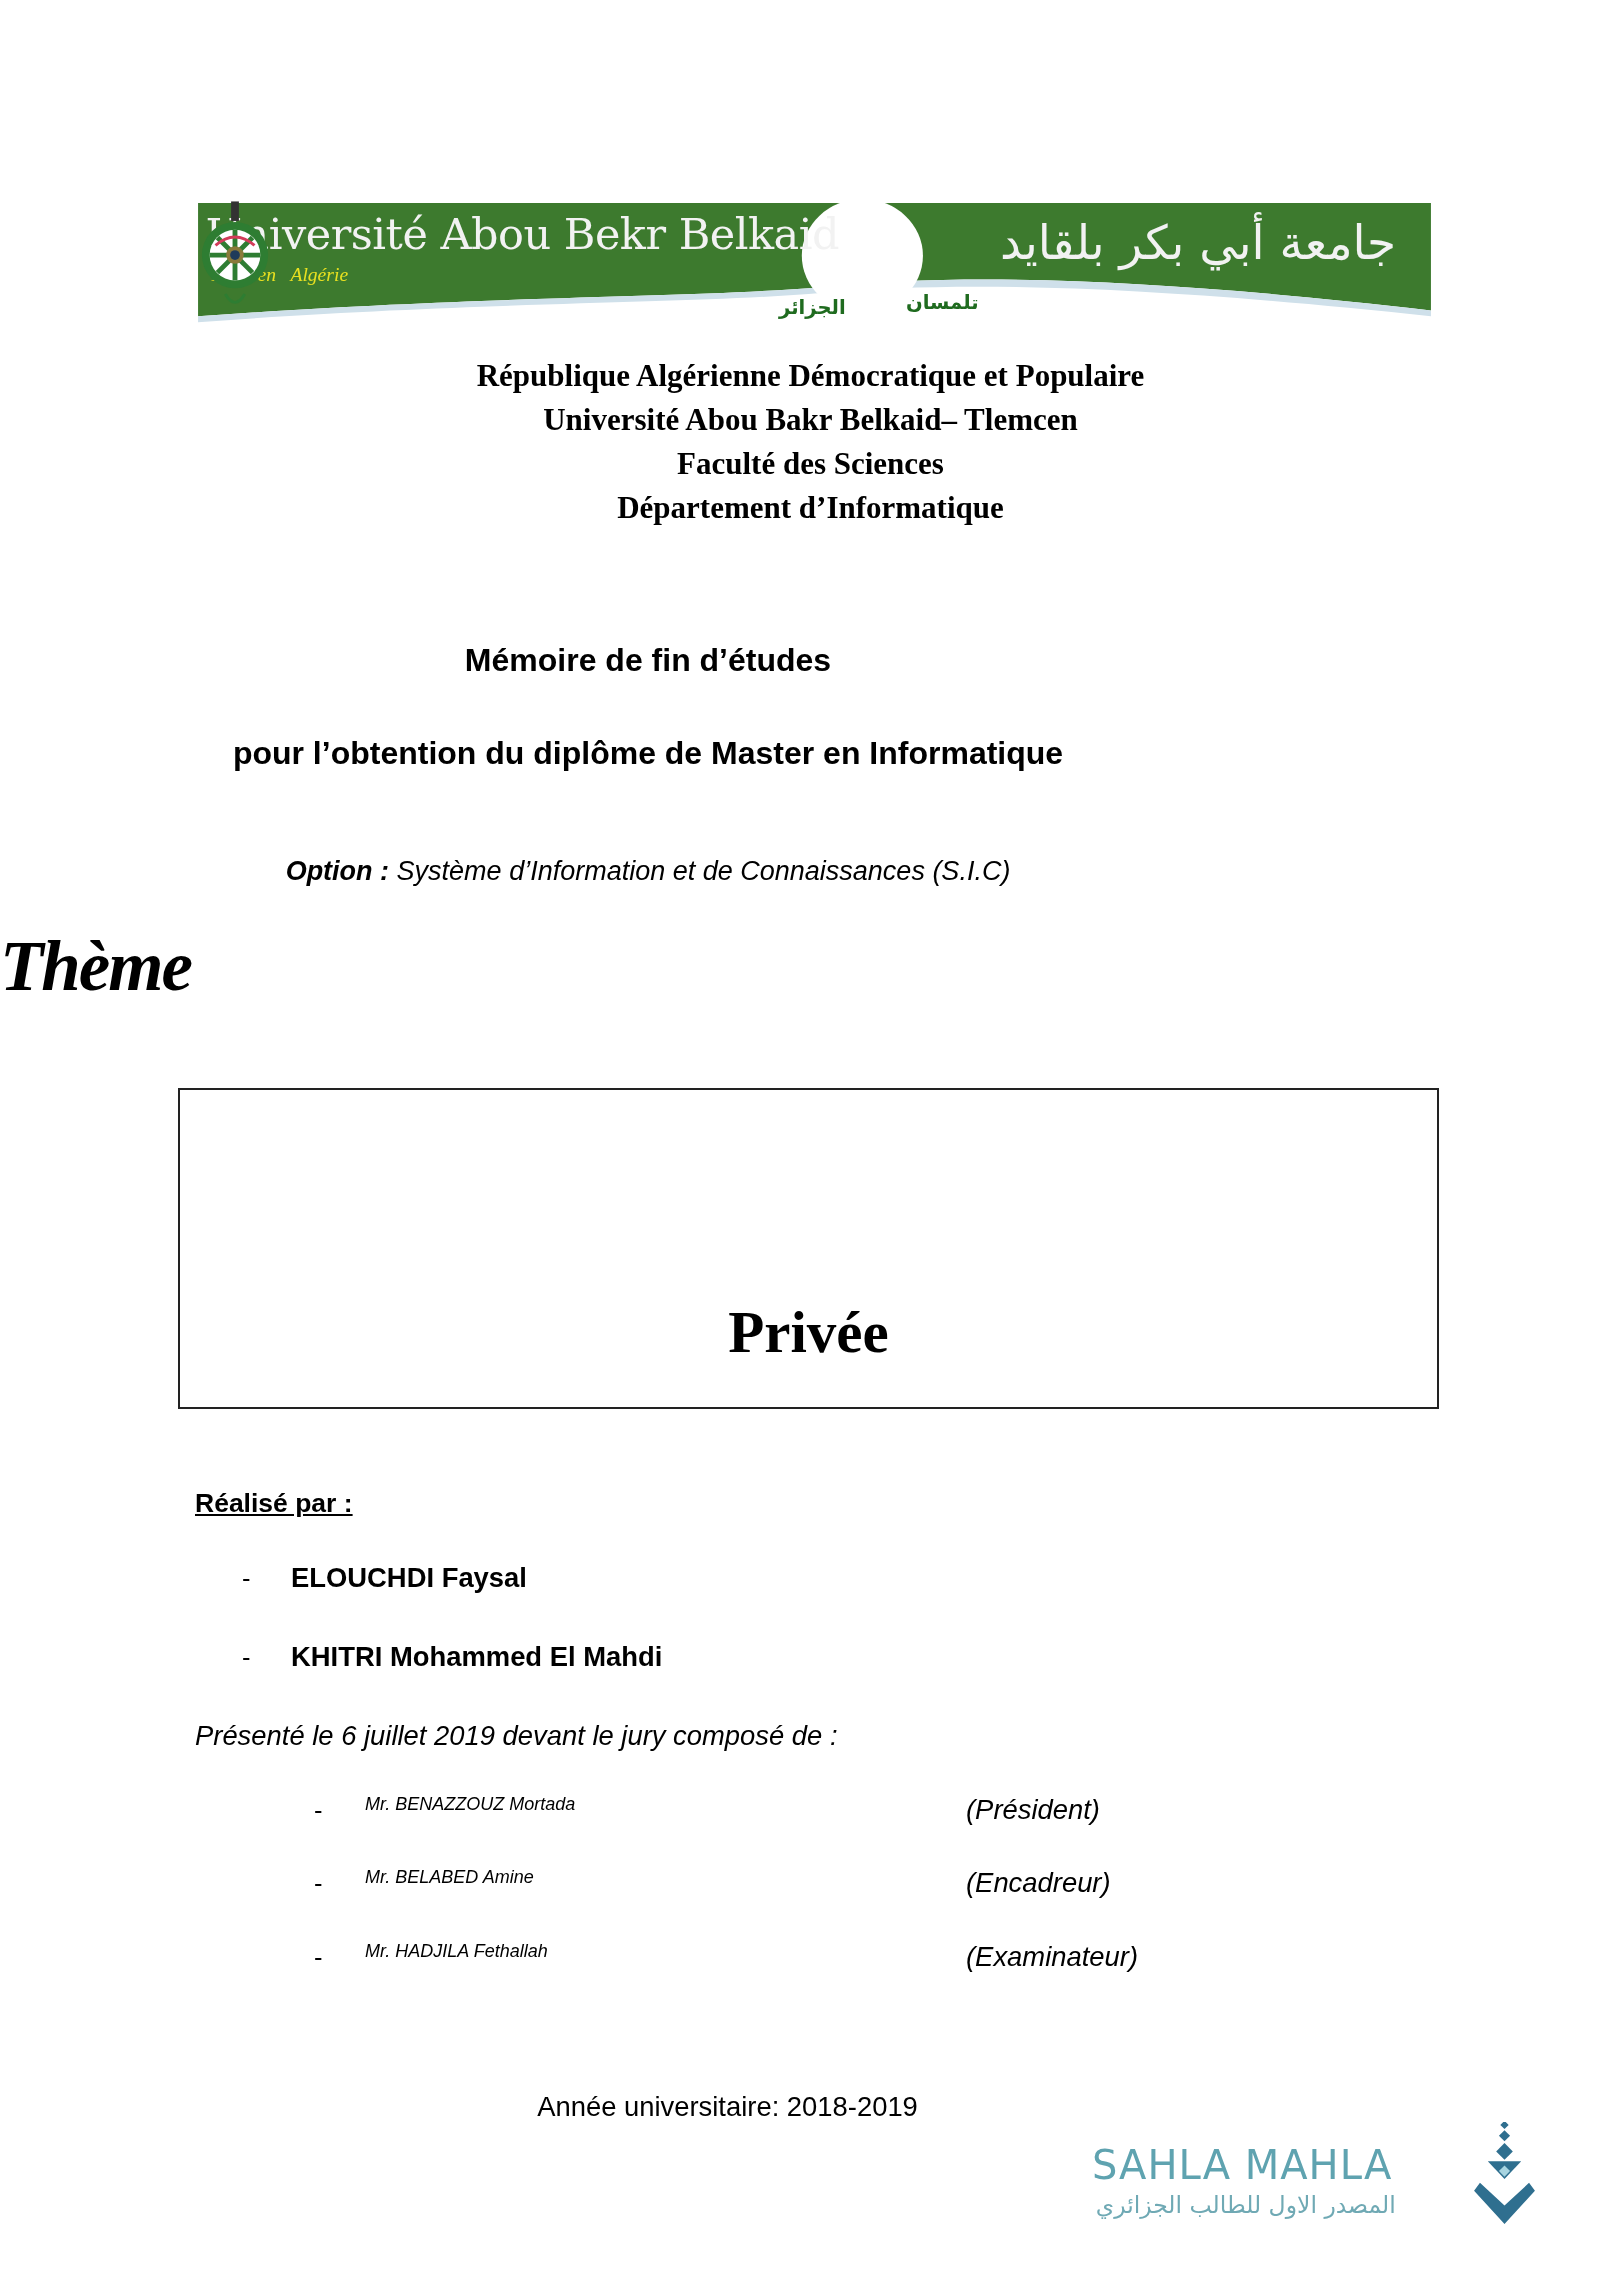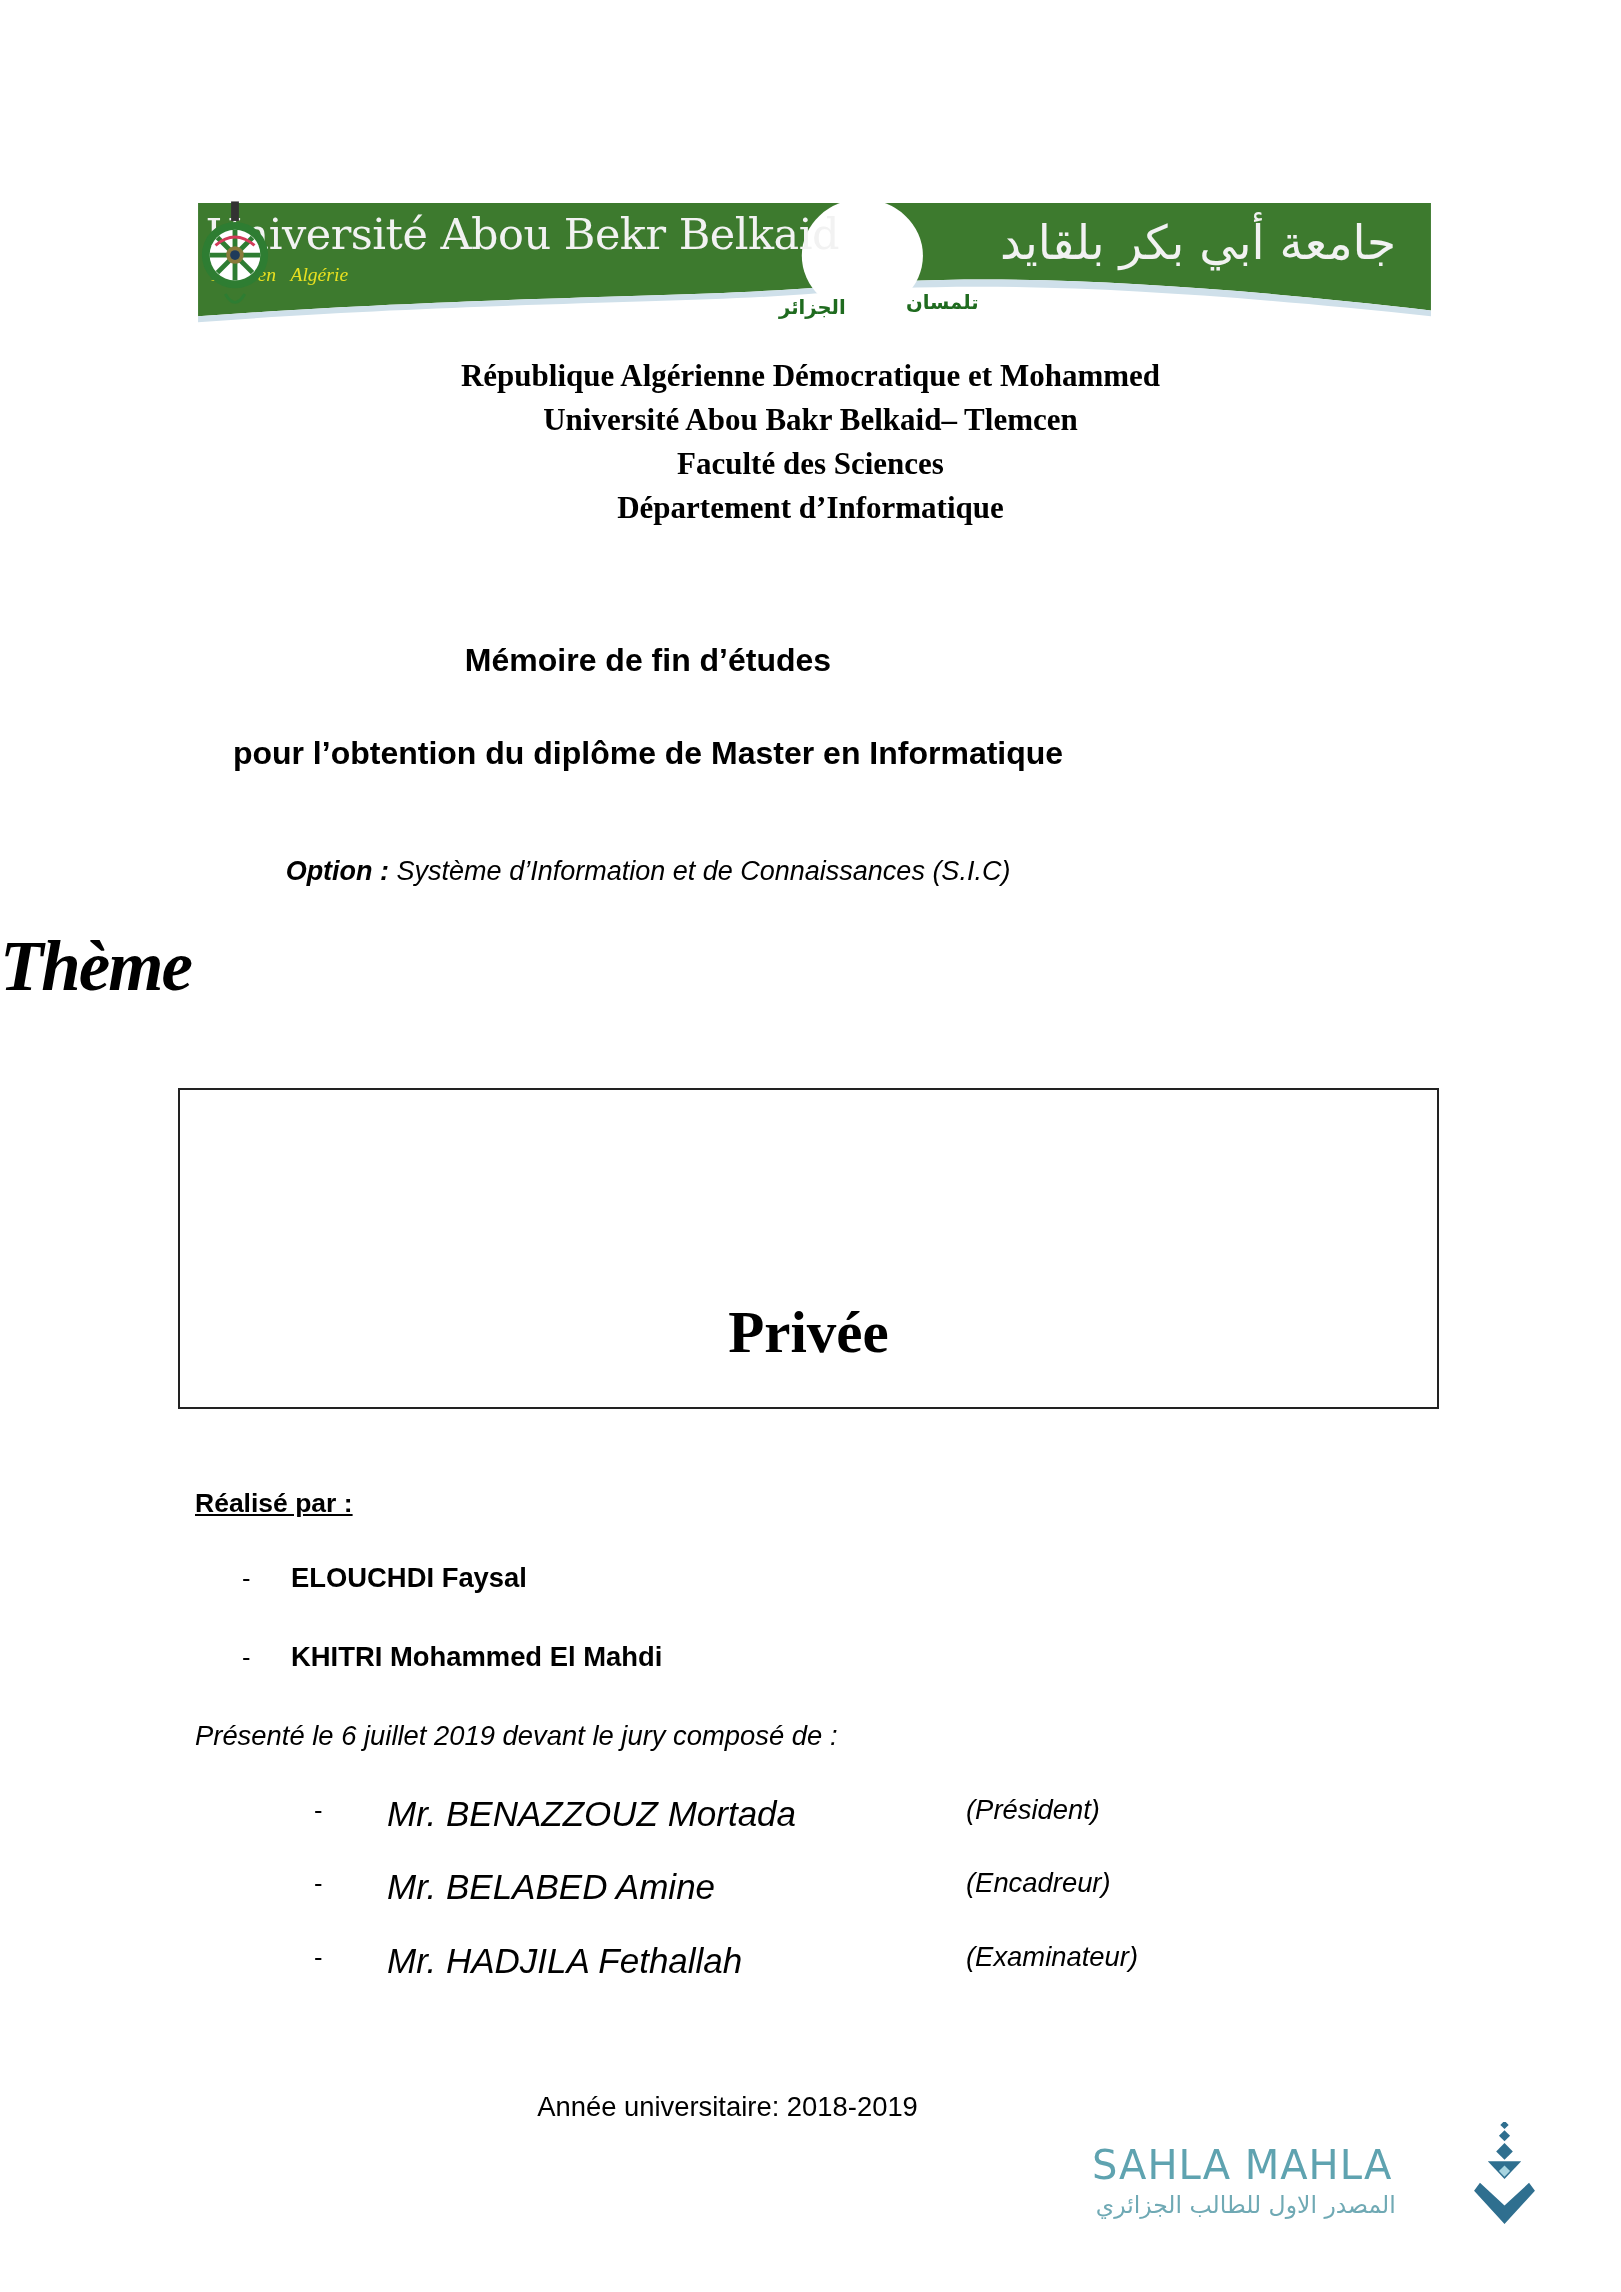--- a/index.html
+++ b/index.html
@@ -25,21 +25,21 @@
   
   .title-box { position:absolute; left:178px; top:1088px; width:1261px; height:321px; border:2px solid #222; box-sizing:border-box; }
   .title-line { position:absolute; left:0; width:100%; text-align:center; font-family:"Liberation Serif",serif; font-weight:bold; font-size:59px; white-space:nowrap; }
 
   
   .label-realise { position:absolute; left:195px; top:1488px; font-family:"Liberation Sans",sans-serif; font-weight:bold; font-size:26.5px; text-decoration:underline; }
   .dash { position:absolute; font-family:"Liberation Sans",sans-serif; font-size:25.5px; }
   .author { position:absolute; left:291px; font-family:"Liberation Sans",sans-serif; font-weight:bold; font-size:27.4px; white-space:nowrap; }
 
   .presented { position:absolute; left:195px; top:1720px; font-family:"Liberation Sans",sans-serif; font-style:italic; font-size:27.4px; white-space:nowrap; }
-  .jury-name { position:absolute; left:365px; font-family:"Liberation Sans",sans-serif; font-style:italic; font-size:35px; white-space:nowrap;margin-left:22px; }
+  .jury-name { position:absolute; left:365px; font-family:"Liberation Sans",sans-serif; font-style:italic; font-size:18px; white-space:nowrap; }
   .jury-role { position:absolute; left:966px; font-family:"Liberation Sans",sans-serif; font-style:italic; font-size:27.4px; white-space:nowrap; }
 
   .year { position:absolute; left:0; width:1455px; top:2091px; text-align:center; font-family:"Liberation Sans",sans-serif; font-size:27.4px; }
 
   
   .sm-logo { position:absolute; left:1088px; top:2122px; width:451px; height:108px; }
   .sm-text { position:absolute; left:3.9px; top:19.6px; font-family:"DejaVu Sans",sans-serif; font-size:40px; color:#5fa3b0; letter-spacing:1px; white-space:nowrap; }
   .sm-ar { position:absolute; left:7.8px; top:69px; font-family:"DejaVu Sans",sans-serif; font-size:23.5px; color:#6fa9b4; direction:rtl; white-space:nowrap; }
   .sm-icon { position:absolute; left:382px; top:0; }
 </style>
@@ -67,21 +67,21 @@
       <line x1="22" y1="37" x2="58" y2="73"></line>
       <line x1="58" y1="37" x2="22" y2="73"></line>
     </g>
     <path d="M20,45 Q40,28 60,45" stroke="#d33c5a" stroke-width="3" fill="none"></path>
     <circle cx="40" cy="55" r="9" fill="#8a7a3a"></circle>
     <circle cx="40" cy="55" r="5" fill="#1e3b5a"></circle>
     <path d="M30,95 Q40,112 50,95" stroke="#2e7d32" stroke-width="3" fill="none"></path>
   </svg>
 </div>
 
-<div class="hdr" style="top:358px;">République  Algérienne Démocratique  et Mohammed</div>
+<div class="hdr" style="top:358px;">République  Algérienne Démocratique  et Populaire</div>
 <div class="hdr" style="top:402px;">Université Abou Bakr Belkaid– Tlemcen</div>
 <div class="hdr" style="top:446px;">Faculté des Sciences</div>
 <div class="hdr" style="top:490px;">Département d’Informatique</div>
 
 <div class="line calibri" style="top:642px; font-size:32px; font-weight:bold;">Mémoire de fin d’études</div>
 <div class="line calibri" style="top:735px; font-size:32px; font-weight:bold;">pour l’obtention du diplôme de Master en Informatique</div>
 <div class="line calibri" style="top:856px; font-size:27px;">
   <span style="font-weight:bold; font-style:italic;">Option :</span><span style="font-style:italic;"> Système d’Information et de Connaissances (S.I.C)</span>
 </div>
 

